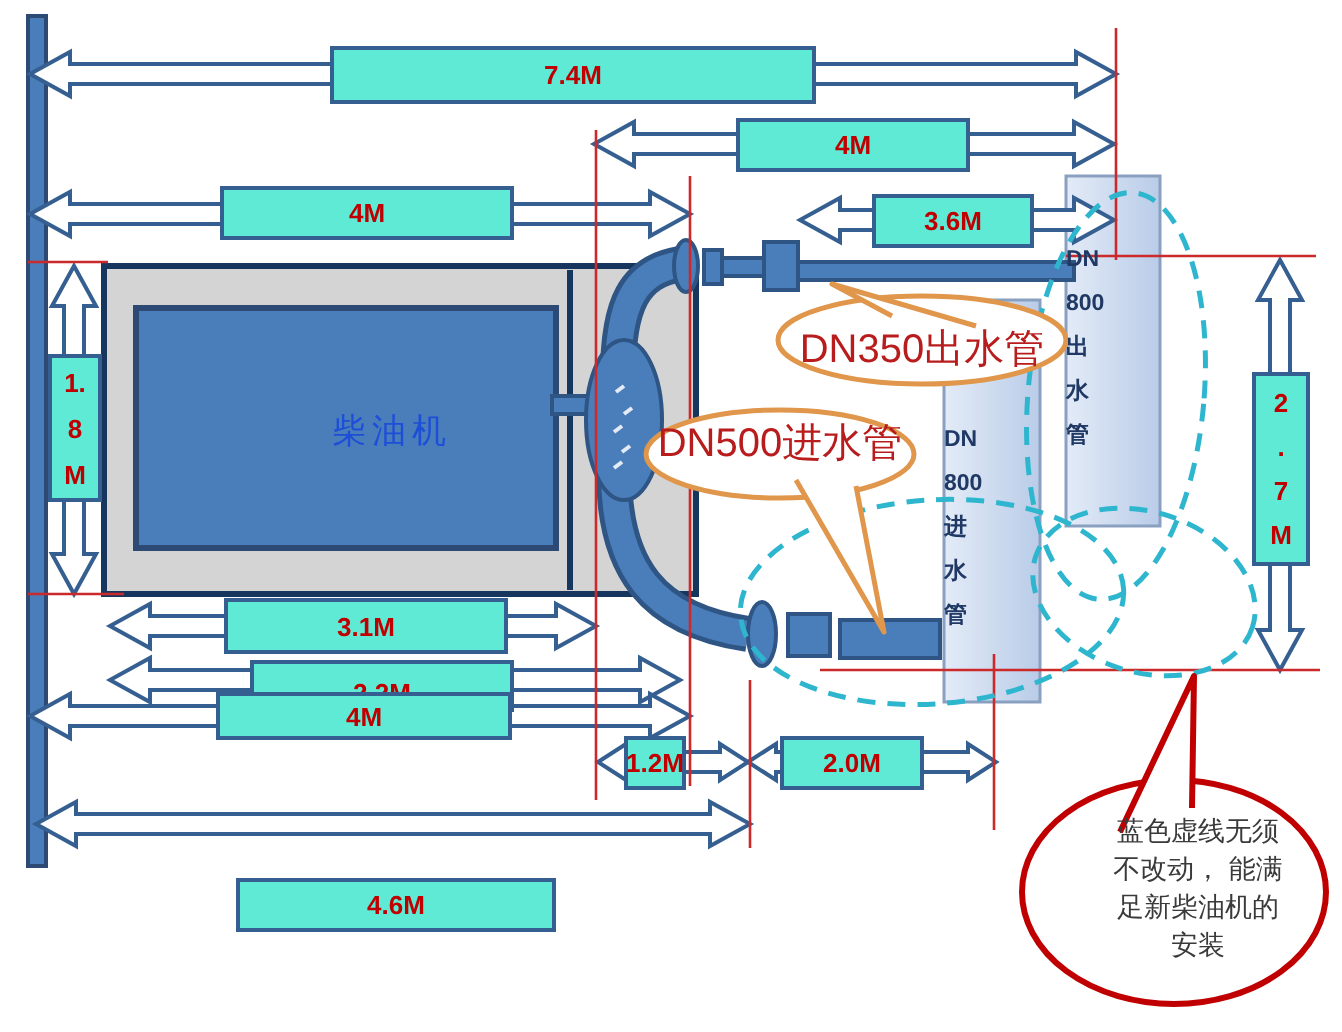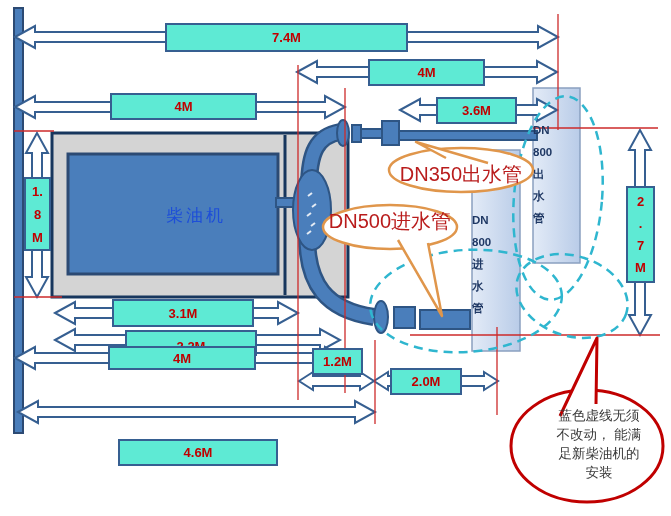--- a/index.html
+++ b/index.html
@@ -113,21 +113,21 @@
   </svg>
 
   <div class="dim-label z1" style="left:125px;top:330px;width:132px;height:26px;align-items:flex-end;">2.2M</div>
   <div class="dim-label z2" style="left:108px;top:346px;width:148px;height:24px;">4M</div>
   <div class="dim-label z3" style="left:165px;top:23px;width:243px;height:29px;">7.4M</div>
   <div class="dim-label z3" style="left:368px;top:59px;width:117px;height:27px;">4M</div>
   <div class="dim-label z3" style="left:110px;top:93px;width:147px;height:27px;">4M</div>
   <div class="dim-label z3" style="left:436px;top:97px;width:81px;height:27px;">3.6M</div>
   <div class="dim-label z3" style="left:112px;top:299px;width:142px;height:28px;">3.1M</div>
   <div class="dim-label z3" style="left:118px;top:399px;width:160px;height:27px;margin-top:40px;">4.6M</div>
-  <div class="dim-label z3" style="left:312px;top:348px;width:51px;height:27px;text-align:center;">1.2M</div>
+  <div class="dim-label z3" style="left:312px;top:368px;width:31px;height:27px;text-align:center;">1.2M</div>
   <div class="dim-label z3" style="left:390px;top:368px;width:72px;height:27px;">2.0M</div>
 
   <div class="dim-label vstack z3" style="left:24px;top:177px;width:27px;height:74px;">
     <div>1.</div>
     <div>8</div>
     <div>M</div>
   </div>
   <div class="dim-label vstack z3" style="left:626px;top:186px;width:29px;height:97px;line-height:22px;">
     <div>2</div>
     <div>.</div>

